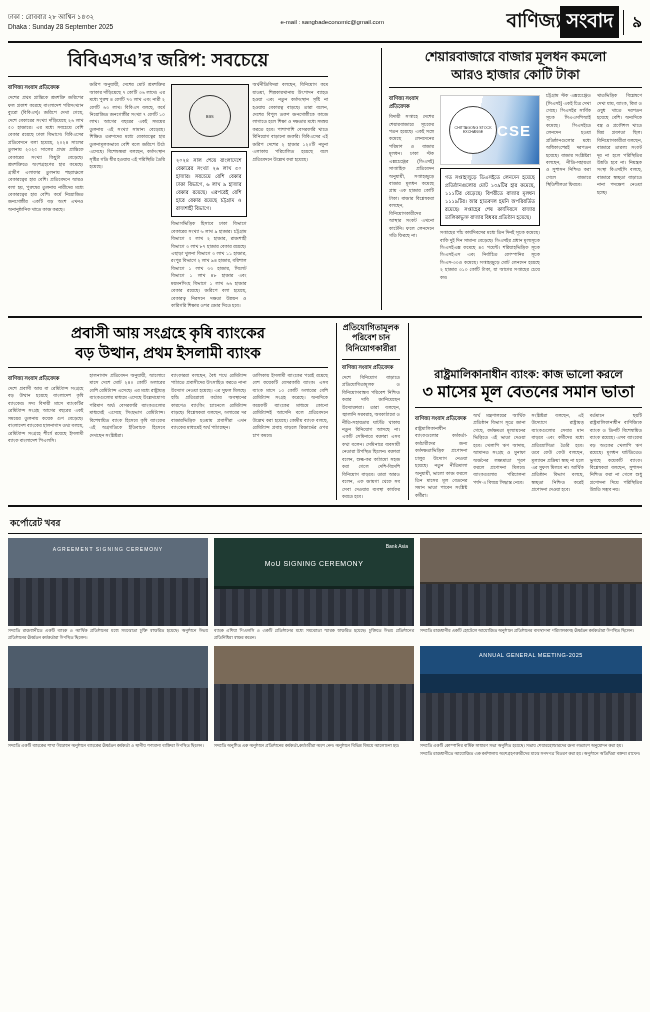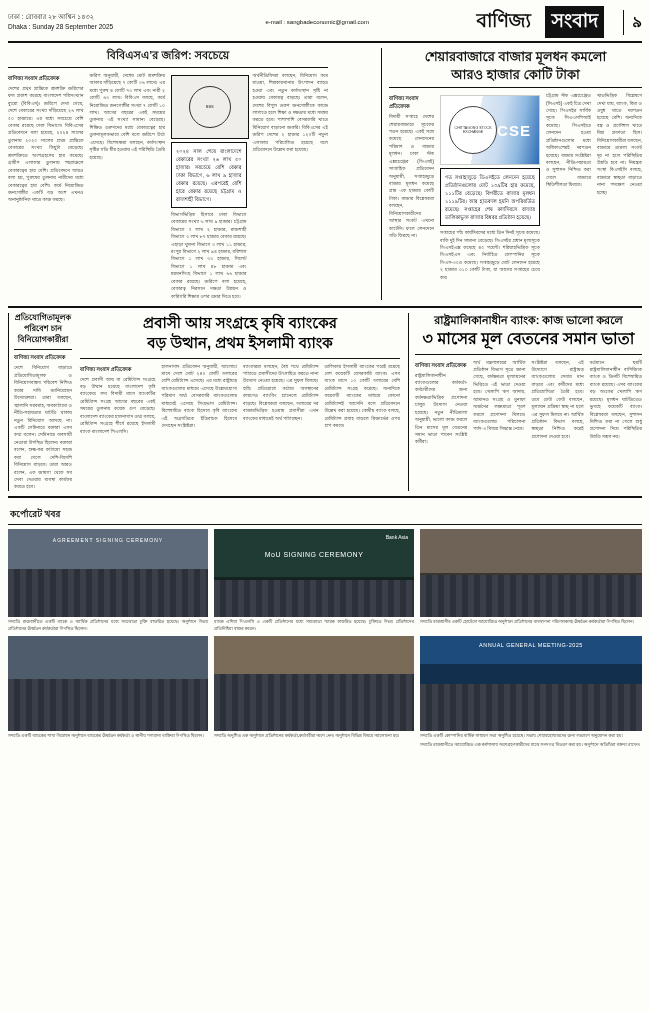--- a/index.html
+++ b/index.html
@@ -6,28 +6,28 @@
   body{font-family:"Liberation Sans",sans-serif;}
   .page{
     width:650px;height:1012px;background:#fdfdf9;position:relative;
     box-sizing:border-box;padding:6px 8px 6px 8px;overflow:hidden;
   }
   
   .masthead{display:flex;align-items:center;justify-content:space-between;
     border-bottom:2px solid #111;padding-bottom:3px;}
   .mh-left{font-size:6.5px;line-height:1.5;color:#111;width:150px;}
   .mh-mid{font-size:6px;color:#111;text-align:center;flex:1;}
-  .mh-right{display:flex;align-items:center;gap:15px;}
+  .mh-right{display:flex;align-items:center;gap:0;}
   .logo-a{font-size:19px;font-weight:bold;color:#111;letter-spacing:-0.5px;}
   .logo-b{font-size:19px;font-weight:bold;color:#fff;background:#111;padding:0 6px;}
   .pageno{font-size:15px;font-weight:bold;border-left:1px solid #111;padding-left:8px;margin-left:4px;}
   
   .rule{border-top:1px solid #111;margin:4px 0;}
   .thickrule{border-top:2px solid #111;margin:5px 0;}
-  .hl{font-size:11px;font-weight:bold;text-align:center;line-height:1.35;color:#111;}
+  .hl{font-size:18px;font-weight:bold;text-align:center;line-height:1.35;color:#111;}
   .hl.small{font-size:13px;}
   .byline{font-size:5.2px;font-weight:bold;color:#111;margin:3px 0 2px;}
   .col-text{font-size:4.6px;line-height:1.62;color:#2a2a2a;text-align:justify;
      word-spacing:0px;}
   
   .top{display:flex;gap:8px;}
   .left-top{width:320px;}
   .right-top{flex:1;border-left:1px solid #111;padding-left:7px;margin-left:45px;}
   .cols4{display:flex;gap:6px;margin-top:4px;}
   .cols4 > div{flex:1;}
@@ -158,74 +158,74 @@
 নিয়ন্ত্রক সংস্থা বিএসইসি বলছে, বাজারে স্বচ্ছতা বাড়াতে নানা পদক্ষেপ নেওয়া হচ্ছে।</div>
         </div>
       </div>
     </div>
   </div>
 
   <div class="thickrule" style="margin-top:6px;"></div>
 
   <div style="display:flex;gap:8px;">
 
+    <div style="width:320px;">
+      <div class="mid-hl">প্রবাসী আয় সংগ্রহে কৃষি ব্যাংকের</div>
+      <div class="mid-hl">বড় উত্থান, প্রথম ইসলামী ব্যাংক</div>
+      <div class="rule"></div>
+      <div class="cols4">
+        <div>
+          <div class="byline">বাণিজ্য সংবাদ প্রতিবেদক</div>
+          <div class="col-text">দেশে প্রবাসী আয় বা রেমিট্যান্স সংগ্রহে বড় উত্থান হয়েছে বাংলাদেশ কৃষি ব্যাংকের। সদ্য বিদায়ী মাসে ব্যাংকটির রেমিট্যান্স সংগ্রহ আগের বছরের একই সময়ের তুলনায় কয়েক গুণ বেড়েছে।
+
+বাংলাদেশ ব্যাংকের হালনাগাদ তথ্য বলছে, রেমিট্যান্স সংগ্রহে শীর্ষে রয়েছে ইসলামী ব্যাংক বাংলাদেশ পিএলসি।</div>
+        </div>
+        <div>
+          <div class="col-text">হালনাগাদ প্রতিবেদন অনুযায়ী, আলোচ্য মাসে দেশে মোট ২৪০ কোটি ডলারের বেশি রেমিট্যান্স এসেছে।
+
+এর মধ্যে রাষ্ট্রায়ত্ত ব্যাংকগুলোর মাধ্যমে এসেছে উল্লেখযোগ্য পরিমাণ অর্থ। বেসরকারি ব্যাংকগুলোর মাধ্যমেই এসেছে সিংহভাগ রেমিট্যান্স।
+
+বিশেষায়িত ব্যাংক হিসেবে কৃষি ব্যাংকের এই অগ্রগতিকে ইতিবাচক হিসেবে দেখছেন সংশ্লিষ্টরা।</div>
+        </div>
+        <div>
+          <div class="col-text">ব্যাংকাররা বলছেন, বৈধ পথে রেমিট্যান্স পাঠাতে প্রবাসীদের উৎসাহিত করতে নানা উদ্যোগ নেওয়া হয়েছে। এর সুফল মিলছে।
+
+হুন্ডি প্রতিরোধে কঠোর অবস্থানের কারণেও ব্যাংকিং চ্যানেলে রেমিট্যান্স বাড়ছে।
+
+বিশ্লেষকরা বলছেন, ডলারের দর বাজারভিত্তিক হওয়ায় প্রবাসীরা এখন ব্যাংকের মাধ্যমেই অর্থ পাঠাচ্ছেন।</div>
+        </div>
+        <div>
+          <div class="col-text">তালিকায় ইসলামী ব্যাংকের পরেই রয়েছে বেশ কয়েকটি বেসরকারি ব্যাংক। এসব ব্যাংক মাসে ১০ কোটি ডলারের বেশি রেমিট্যান্স সংগ্রহ করেছে।
+
+অন্যদিকে কয়েকটি ব্যাংকের মাধ্যমে কোনো রেমিট্যান্সই আসেনি বলে প্রতিবেদনে উল্লেখ করা হয়েছে।
+
+কেন্দ্রীয় ব্যাংক বলছে, রেমিট্যান্স প্রবাহ বাড়লে রিজার্ভের ওপর চাপ কমবে।</div>
+        </div>
+      </div>
+    </div>
+
     <div style="width:58px;border-left:1px solid #111;padding-left:5px;">
       <div style="font-size:8px;font-weight:bold;text-align:center;line-height:1.35;">প্রতিযোগিতামূলক</div>
       <div style="font-size:8px;font-weight:bold;text-align:center;line-height:1.35;">পরিবেশ চান</div>
       <div style="font-size:8px;font-weight:bold;text-align:center;line-height:1.35;">বিনিয়োগকারীরা</div>
       <div class="rule"></div>
       <div class="byline">বাণিজ্য সংবাদ প্রতিবেদক</div>
       <div class="col-text">দেশে বিনিয়োগ বাড়াতে প্রতিযোগিতামূলক ও বিনিয়োগবান্ধব পরিবেশ নিশ্চিত করার দাবি জানিয়েছেন উদ্যোক্তারা।
 
 তারা বলছেন, জ্বালানি সরবরাহ, অবকাঠামো ও নীতি-সহায়তার ঘাটতি থাকায় নতুন বিনিয়োগ আসছে না।
 
 একটি সেমিনারে বক্তারা এসব কথা বলেন। সেমিনারে ব্যবসায়ী নেতারা উপস্থিত ছিলেন।
 
 বক্তারা বলেন, শুল্ক-কর কাঠামো সহজ করা গেলে দেশি-বিদেশি বিনিয়োগ বাড়বে।
 
 তারা আরও বলেন, এক জায়গা থেকে সব সেবা দেওয়ার ব্যবস্থা কার্যকর করতে হবে।</div>
     </div>
 
-    <div style="width:320px;">
-      <div class="mid-hl">প্রবাসী আয় সংগ্রহে কৃষি ব্যাংকের</div>
-      <div class="mid-hl">বড় উত্থান, প্রথম ইসলামী ব্যাংক</div>
-      <div class="rule"></div>
-      <div class="cols4">
-        <div>
-          <div class="byline">বাণিজ্য সংবাদ প্রতিবেদক</div>
-          <div class="col-text">দেশে প্রবাসী আয় বা রেমিট্যান্স সংগ্রহে বড় উত্থান হয়েছে বাংলাদেশ কৃষি ব্যাংকের। সদ্য বিদায়ী মাসে ব্যাংকটির রেমিট্যান্স সংগ্রহ আগের বছরের একই সময়ের তুলনায় কয়েক গুণ বেড়েছে।
-
-বাংলাদেশ ব্যাংকের হালনাগাদ তথ্য বলছে, রেমিট্যান্স সংগ্রহে শীর্ষে রয়েছে ইসলামী ব্যাংক বাংলাদেশ পিএলসি।</div>
-        </div>
-        <div>
-          <div class="col-text">হালনাগাদ প্রতিবেদন অনুযায়ী, আলোচ্য মাসে দেশে মোট ২৪০ কোটি ডলারের বেশি রেমিট্যান্স এসেছে।
-
-এর মধ্যে রাষ্ট্রায়ত্ত ব্যাংকগুলোর মাধ্যমে এসেছে উল্লেখযোগ্য পরিমাণ অর্থ। বেসরকারি ব্যাংকগুলোর মাধ্যমেই এসেছে সিংহভাগ রেমিট্যান্স।
-
-বিশেষায়িত ব্যাংক হিসেবে কৃষি ব্যাংকের এই অগ্রগতিকে ইতিবাচক হিসেবে দেখছেন সংশ্লিষ্টরা।</div>
-        </div>
-        <div>
-          <div class="col-text">ব্যাংকাররা বলছেন, বৈধ পথে রেমিট্যান্স পাঠাতে প্রবাসীদের উৎসাহিত করতে নানা উদ্যোগ নেওয়া হয়েছে। এর সুফল মিলছে।
-
-হুন্ডি প্রতিরোধে কঠোর অবস্থানের কারণেও ব্যাংকিং চ্যানেলে রেমিট্যান্স বাড়ছে।
-
-বিশ্লেষকরা বলছেন, ডলারের দর বাজারভিত্তিক হওয়ায় প্রবাসীরা এখন ব্যাংকের মাধ্যমেই অর্থ পাঠাচ্ছেন।</div>
-        </div>
-        <div>
-          <div class="col-text">তালিকায় ইসলামী ব্যাংকের পরেই রয়েছে বেশ কয়েকটি বেসরকারি ব্যাংক। এসব ব্যাংক মাসে ১০ কোটি ডলারের বেশি রেমিট্যান্স সংগ্রহ করেছে।
-
-অন্যদিকে কয়েকটি ব্যাংকের মাধ্যমে কোনো রেমিট্যান্সই আসেনি বলে প্রতিবেদনে উল্লেখ করা হয়েছে।
-
-কেন্দ্রীয় ব্যাংক বলছে, রেমিট্যান্স প্রবাহ বাড়লে রিজার্ভের ওপর চাপ কমবে।</div>
-        </div>
-      </div>
-    </div>
-
     <div style="flex:1;border-left:1px solid #111;padding-left:6px;">
-      <div class="mid-hl" style="font-size:11px;">রাষ্ট্রমালিকানাধীন ব্যাংক: কাজ ভালো করলে</div>
+      <div class="mid-hl" style="font-size:11px;margin-top:44px;">রাষ্ট্রমালিকানাধীন ব্যাংক: কাজ ভালো করলে</div>
       <div class="mid-hl" style="font-size:16px;">৩ মাসের মূল বেতনের সমান ভাতা</div>
       <div class="rule"></div>
       <div class="cols4">
         <div>
           <div class="byline">বাণিজ্য সংবাদ প্রতিবেদক</div>
           <div class="col-text">রাষ্ট্রমালিকানাধীন ব্যাংকগুলোর কর্মকর্তা-কর্মচারীদের জন্য কর্মদক্ষতাভিত্তিক প্রণোদনা চালুর উদ্যোগ নেওয়া হয়েছে।
 
 নতুন নীতিমালা অনুযায়ী, ভালো কাজ করলে তিন মাসের মূল বেতনের সমান ভাতা পাবেন সংশ্লিষ্ট কর্মীরা।</div>
         </div>
         <div>

